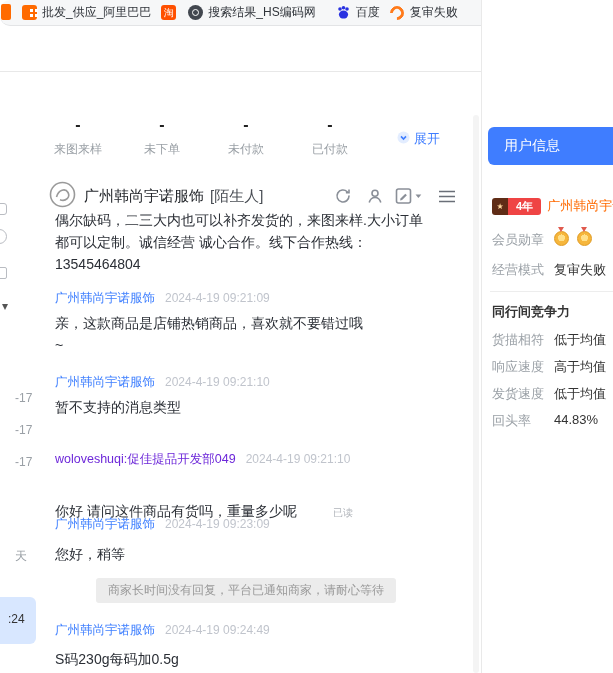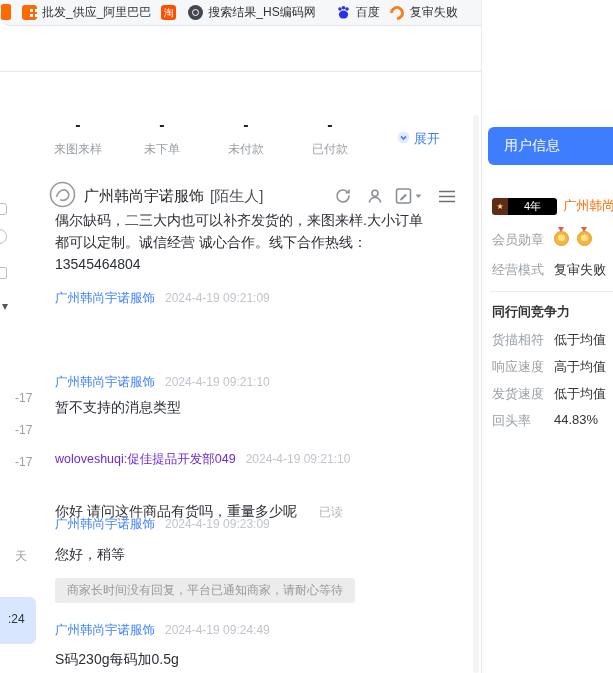--- a/index.html
+++ b/index.html
@@ -41,34 +41,34 @@
 
   
   .chat-title{left:84px;top:187px;font-size:15px;color:#24272c;display:flex;gap:6px;}
   .chat-title .tag{color:#4a4e55;}
   .hicon{cursor:pointer;}
   .msg{left:55px;width:382px;font-size:14px;line-height:22px;color:#2b2f36;white-space:pre-line;}
   .sender{left:55px;display:flex;gap:10px;align-items:baseline;font-size:12.5px;white-space:nowrap;}
   .sname{color:#4080ff;}
   .sname.buyer{color:#6d28d9;}
   .stime{color:#c0c4cc;font-size:12px;}
-  .read{margin-left:22px;color:#b0b4ba;font-size:12px;}
-  .noticewrap{left:55px;top:578px;width:382px;text-align:left;}
+  .read{margin-left:36px;color:#b0b4ba;font-size:10px;}
+  .noticewrap{left:55px;top:578px;width:382px;text-align:center;}
   .notice{display:inline-block;background:#ececec;color:#999;font-size:12px;padding:4px 12px;border-radius:3px;}
   .scrolltrack{left:473px;top:115px;width:6px;height:558px;background:#f4f4f4;border-radius:3px;}
 
   
   .panel{left:481px;top:0;width:144px;height:673px;background:#fff;border-left:1px solid #e9e9e9;}
   .uinfo-btn{position:absolute;left:6px;top:127px;width:126px;height:38px;background:#3f7dff;
              border-radius:6px 0 0 6px;color:#fff;font-size:14px;display:flex;align-items:center;
              padding-left:16px;cursor:pointer;}
   .shoprow{position:absolute;left:10px;top:197px;display:flex;align-items:center;gap:6px;white-space:nowrap;}
   .badge{display:inline-flex;height:17px;border-radius:3px;overflow:hidden;font-size:11px;flex:0 0 auto;}
   .badge .bl{width:16px;background:#5f2c16;color:#ffd9a0;display:flex;align-items:center;justify-content:center;font-size:8px;}
-  .badge .br{background:#000000;color:#fff;padding:0 16px;line-height:17px;font-weight:normal;}
+  .badge .br{background:#ef4444;color:#fff;padding:0 8px;line-height:17px;font-weight:bold;}
   .shopname{font-size:13px;color:#ff6a00;}
   .prow{position:absolute;left:10px;display:flex;font-size:13px;white-space:nowrap;}
   .plabel{color:#9aa0a6;width:62px;flex:0 0 auto;}
   .pval{color:#333;}
   .pdivider{position:absolute;left:8px;top:291px;width:124px;height:1px;background:#ededed;}
   .ptitle{position:absolute;left:10px;top:303px;font-size:13px;font-weight:700;color:#333;white-space:nowrap;}
   .medal{width:15px;height:15px;border-radius:50%;border:1px solid #e09a20;display:inline-block;margin-right:4px;
          position:relative;background:radial-gradient(circle at 50% 45%, #ffe08a 0 35%, #f6b63c 36% 100%);}
   .medal::before{content:"";position:absolute;left:3px;top:-5px;border-left:3px solid transparent;
                  border-right:3px solid transparent;border-top:5px solid #e05a4e;}
@@ -192,20 +192,22 @@
         <path d="M1 1.5h16M1 6.5h16M1 11.5h16" stroke="#6a6f78" stroke-width="1.7"></path>
       </svg>
   </div>
 
   <div class="abs msg" style="top:209px;width:372px">偶尔缺码，二三大内也可以补齐发货的，来图来样.大小订单都可以定制。诚信经营 诚心合作。线下合作热线：13545464804</div>
 
   <div class="abs sender" style="top:290px">
     <span class="sname">广州韩尚宇诺服饰</span>
     <span class="stime">2024-4-19 09:21:09</span>
   </div>
+  <div class="abs msg" style="top:312px">亲，这款商品是店铺热销商品，喜欢就不要错过哦
+~</div>
 
   <div class="abs sender" style="top:374px">
     <span class="sname">广州韩尚宇诺服饰</span>
     <span class="stime">2024-4-19 09:21:10</span>
   </div>
   <div class="abs msg" style="top:396px;width:128px">暂不支持的消息类型</div>
 
   <div class="abs sender" style="top:451px">
     <span class="sname buyer">woloveshuqi:促佳提品开发部049</span>
     <span class="stime">2024-4-19 09:21:10</span>

